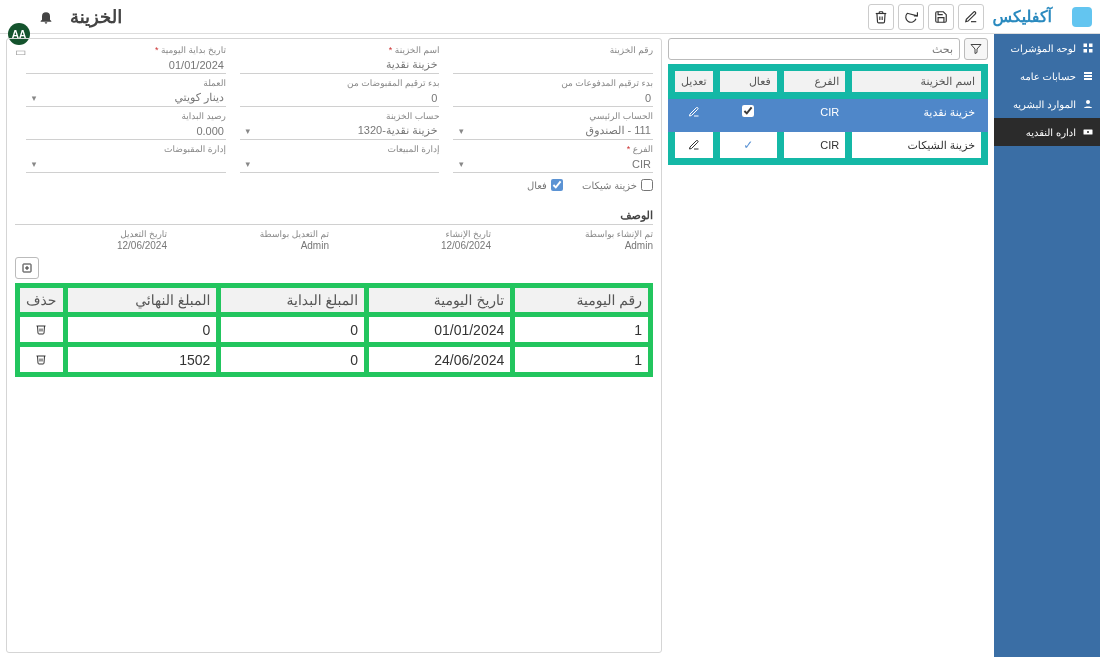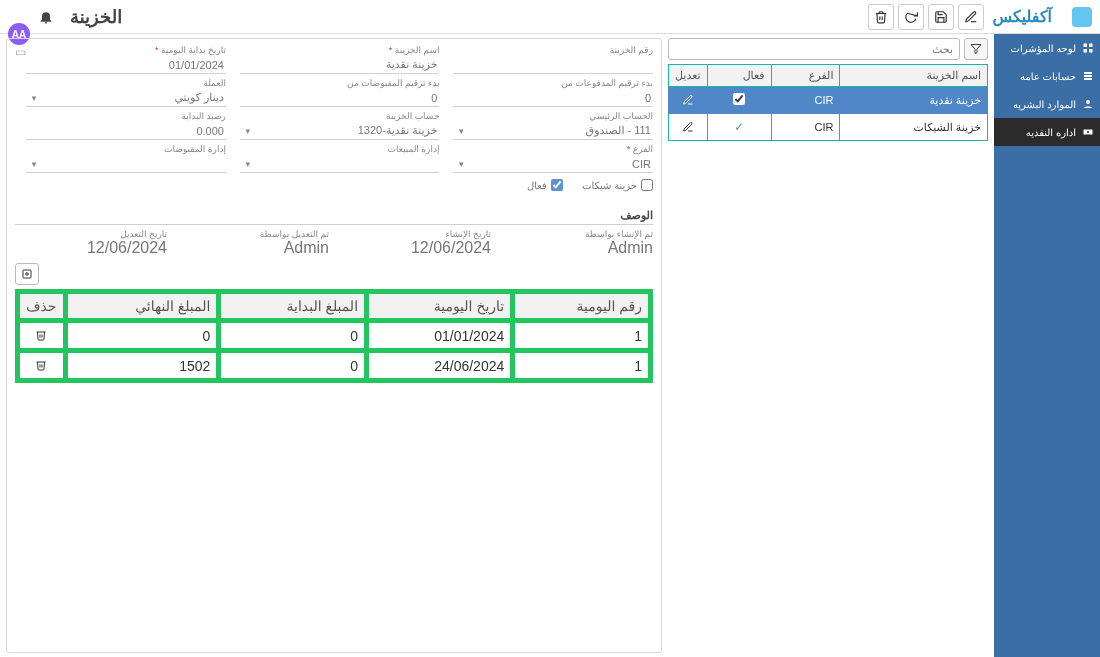--- a/index.html
+++ b/index.html
@@ -59,21 +59,21 @@
   margin-left: 8px;
 }
 .title-area { display:flex; align-items:center; gap:8px; }
 .bell {
   width: 16px; height: 16px;
   color: #444;
 }
 .avatar {
   width: 22px; height: 22px;
   border-radius: 50%;
-  background: #8b5cf6;
+  background: #14532d;
   color: #fff;
   font-size: 10px;
   font-weight: 700;
   display: flex;
   align-items: center;
   justify-content: center;
   margin-top: 35px;
 }
 
 .body-row {
@@ -136,21 +136,21 @@
   padding: 0 6px;
   direction: rtl;
   text-align: right;
   font-size: 11px;
 }
 table.grid {
   width: 100%;
   border-collapse: collapse;
 }
 table.grid th, table.grid td {
-  border: 1px solid #14b8a6;
+  border: 7px solid #14b8a6;
   padding: 4px 6px;
   font-size: 11px;
   text-align: right;
 }
 table.grid th {
   background: #f2f2f2;
   font-weight: 400;
   color: #555;
 }
 tr.selected td {
@@ -225,21 +225,21 @@
 }
 .checkbox-line input { accent-color:#5b93d4; width:12px; height:12px; }
 .audit-row {
   display: grid;
   grid-template-columns: repeat(4, 1fr);
   gap: 10px;
   margin-top: 4px;
 }
 .audit-row .cell { direction: rtl; text-align: right; }
 .audit-row .lbl { font-size:9px; color:#888; display:block; }
-.audit-row .v { font-size:16px; color:#777; }
+.audit-row .v { font-size:10px; color:#777; }
 
 .section-label {
   font-size: 11px;
   font-weight: 700;
   color: #444;
   border-bottom: 1px solid #d0d0d0;
   padding: 4px 0 2px;
   margin-top: 14px;
   text-align: right;
 }

